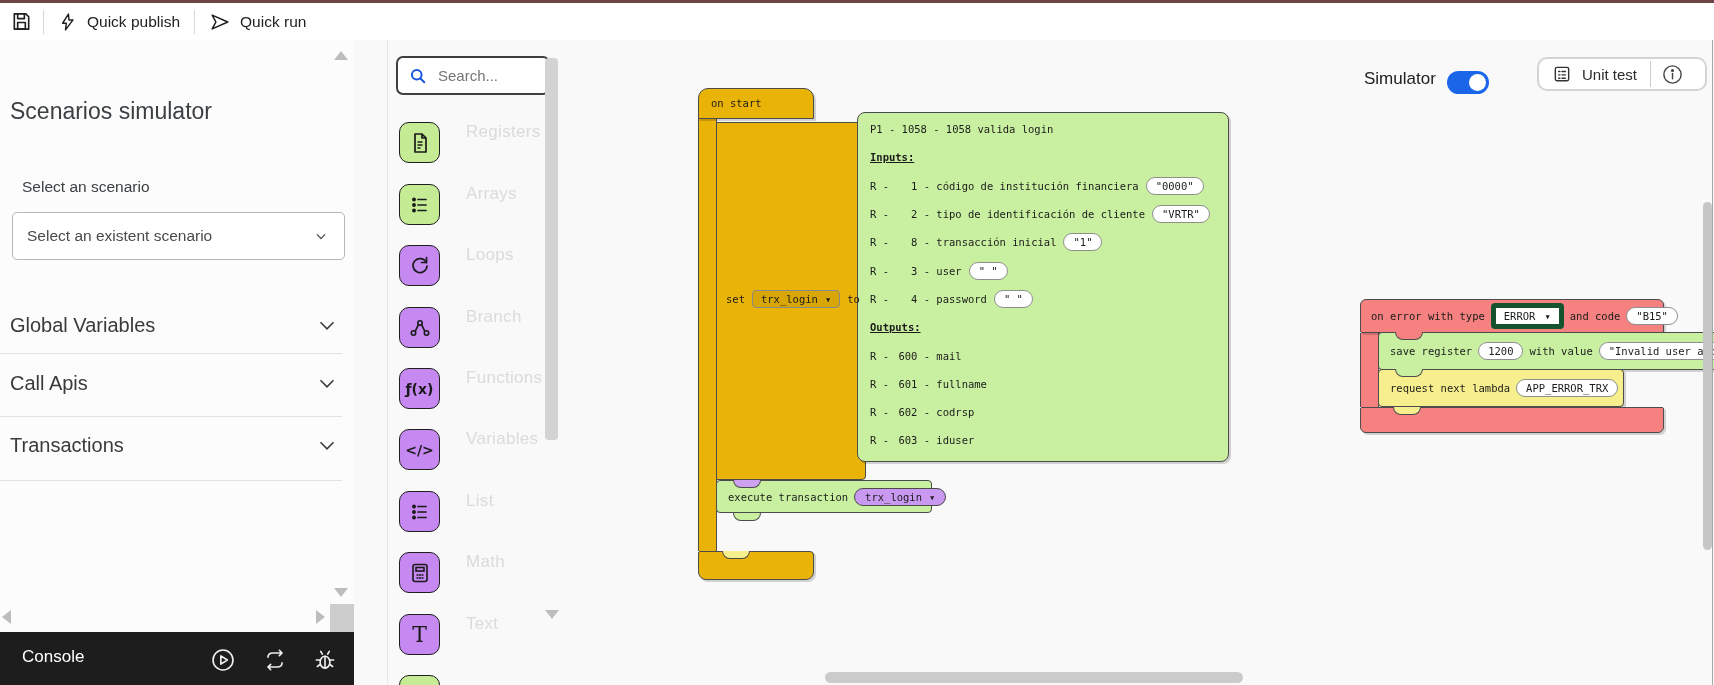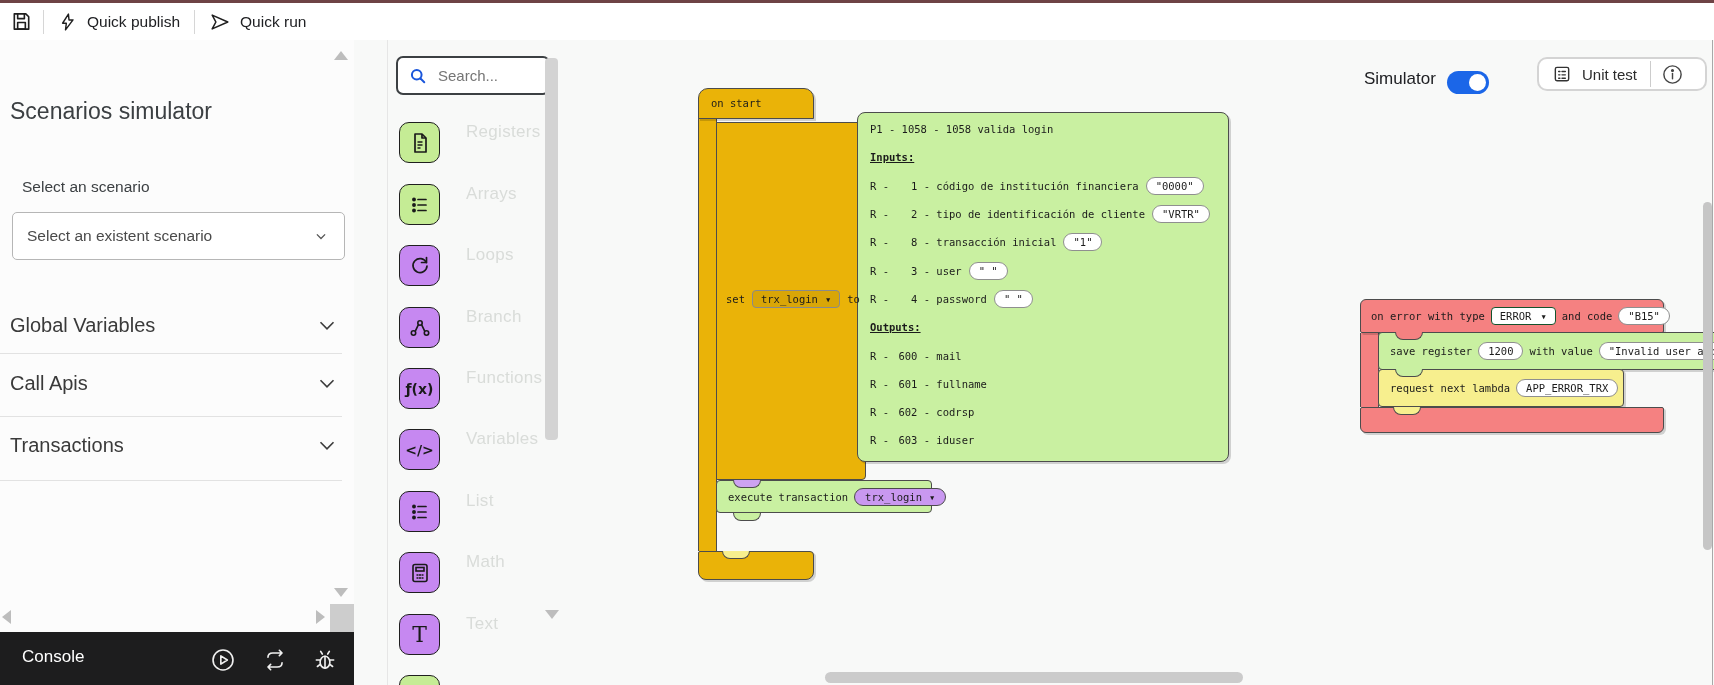--- a/index.html
+++ b/index.html
@@ -64,21 +64,21 @@
   
   .block{position:absolute;border:1px solid #4c4c4c;font-family:"DejaVu Sans Mono",monospace;
          font-size:10.5px;color:#1b1b1b;box-sizing:border-box;white-space:nowrap;z-index:2}
   .purple{background:#eab308}.green{background:#c9f0a1}.yellow{background:#f7ef8e}.red{background:#f58181}
   .shadow{box-shadow:2px 2px 0 rgba(0,0,0,.16)}
   .frow{display:flex;align-items:center;gap:6px;padding-left:11px}
   .oval{background:#fff;border:1px solid #8f8f8f;border-radius:11px;padding:2px 9px;
         display:inline-flex;align-items:center;gap:0}
   .pill-purple{background:#c998f0;border:1px solid #4c4c4c;border-radius:11px;padding:2px 10px;
         display:inline-flex;gap:7px;align-items:center;cursor:pointer}
-  .dd-box{background:#fff;border:1px solid #14532d;border-radius:4px;padding:2px 8px;
+  .dd-box{background:#fff;border:5px solid #14532d;border-radius:4px;padding:2px 8px;
         display:inline-flex;gap:9px;align-items:center;cursor:pointer}
   .fld{background:rgba(0,0,0,.07);border:1px solid #8a8a8a;border-radius:4px;padding:2px 8px;
         display:inline-flex;gap:7px;align-items:center;cursor:pointer}
 
   #hat{left:698px;top:88px;width:116px;height:31px;border-radius:10px 10px 0 0;
        line-height:29px;padding-left:12px}
   #spine{left:698px;top:117px;width:19px;height:434px;border-top:none;border-bottom:none;z-index:1}
   #setblk{left:716px;top:122px;width:150px;height:358px;border-radius:0 4px 4px 0}
   #setrow{position:absolute;left:726px;top:290px;display:flex;gap:7px;align-items:center;z-index:5;
           font-family:"DejaVu Sans Mono",monospace;font-size:10.5px;color:#1b1b1b}

